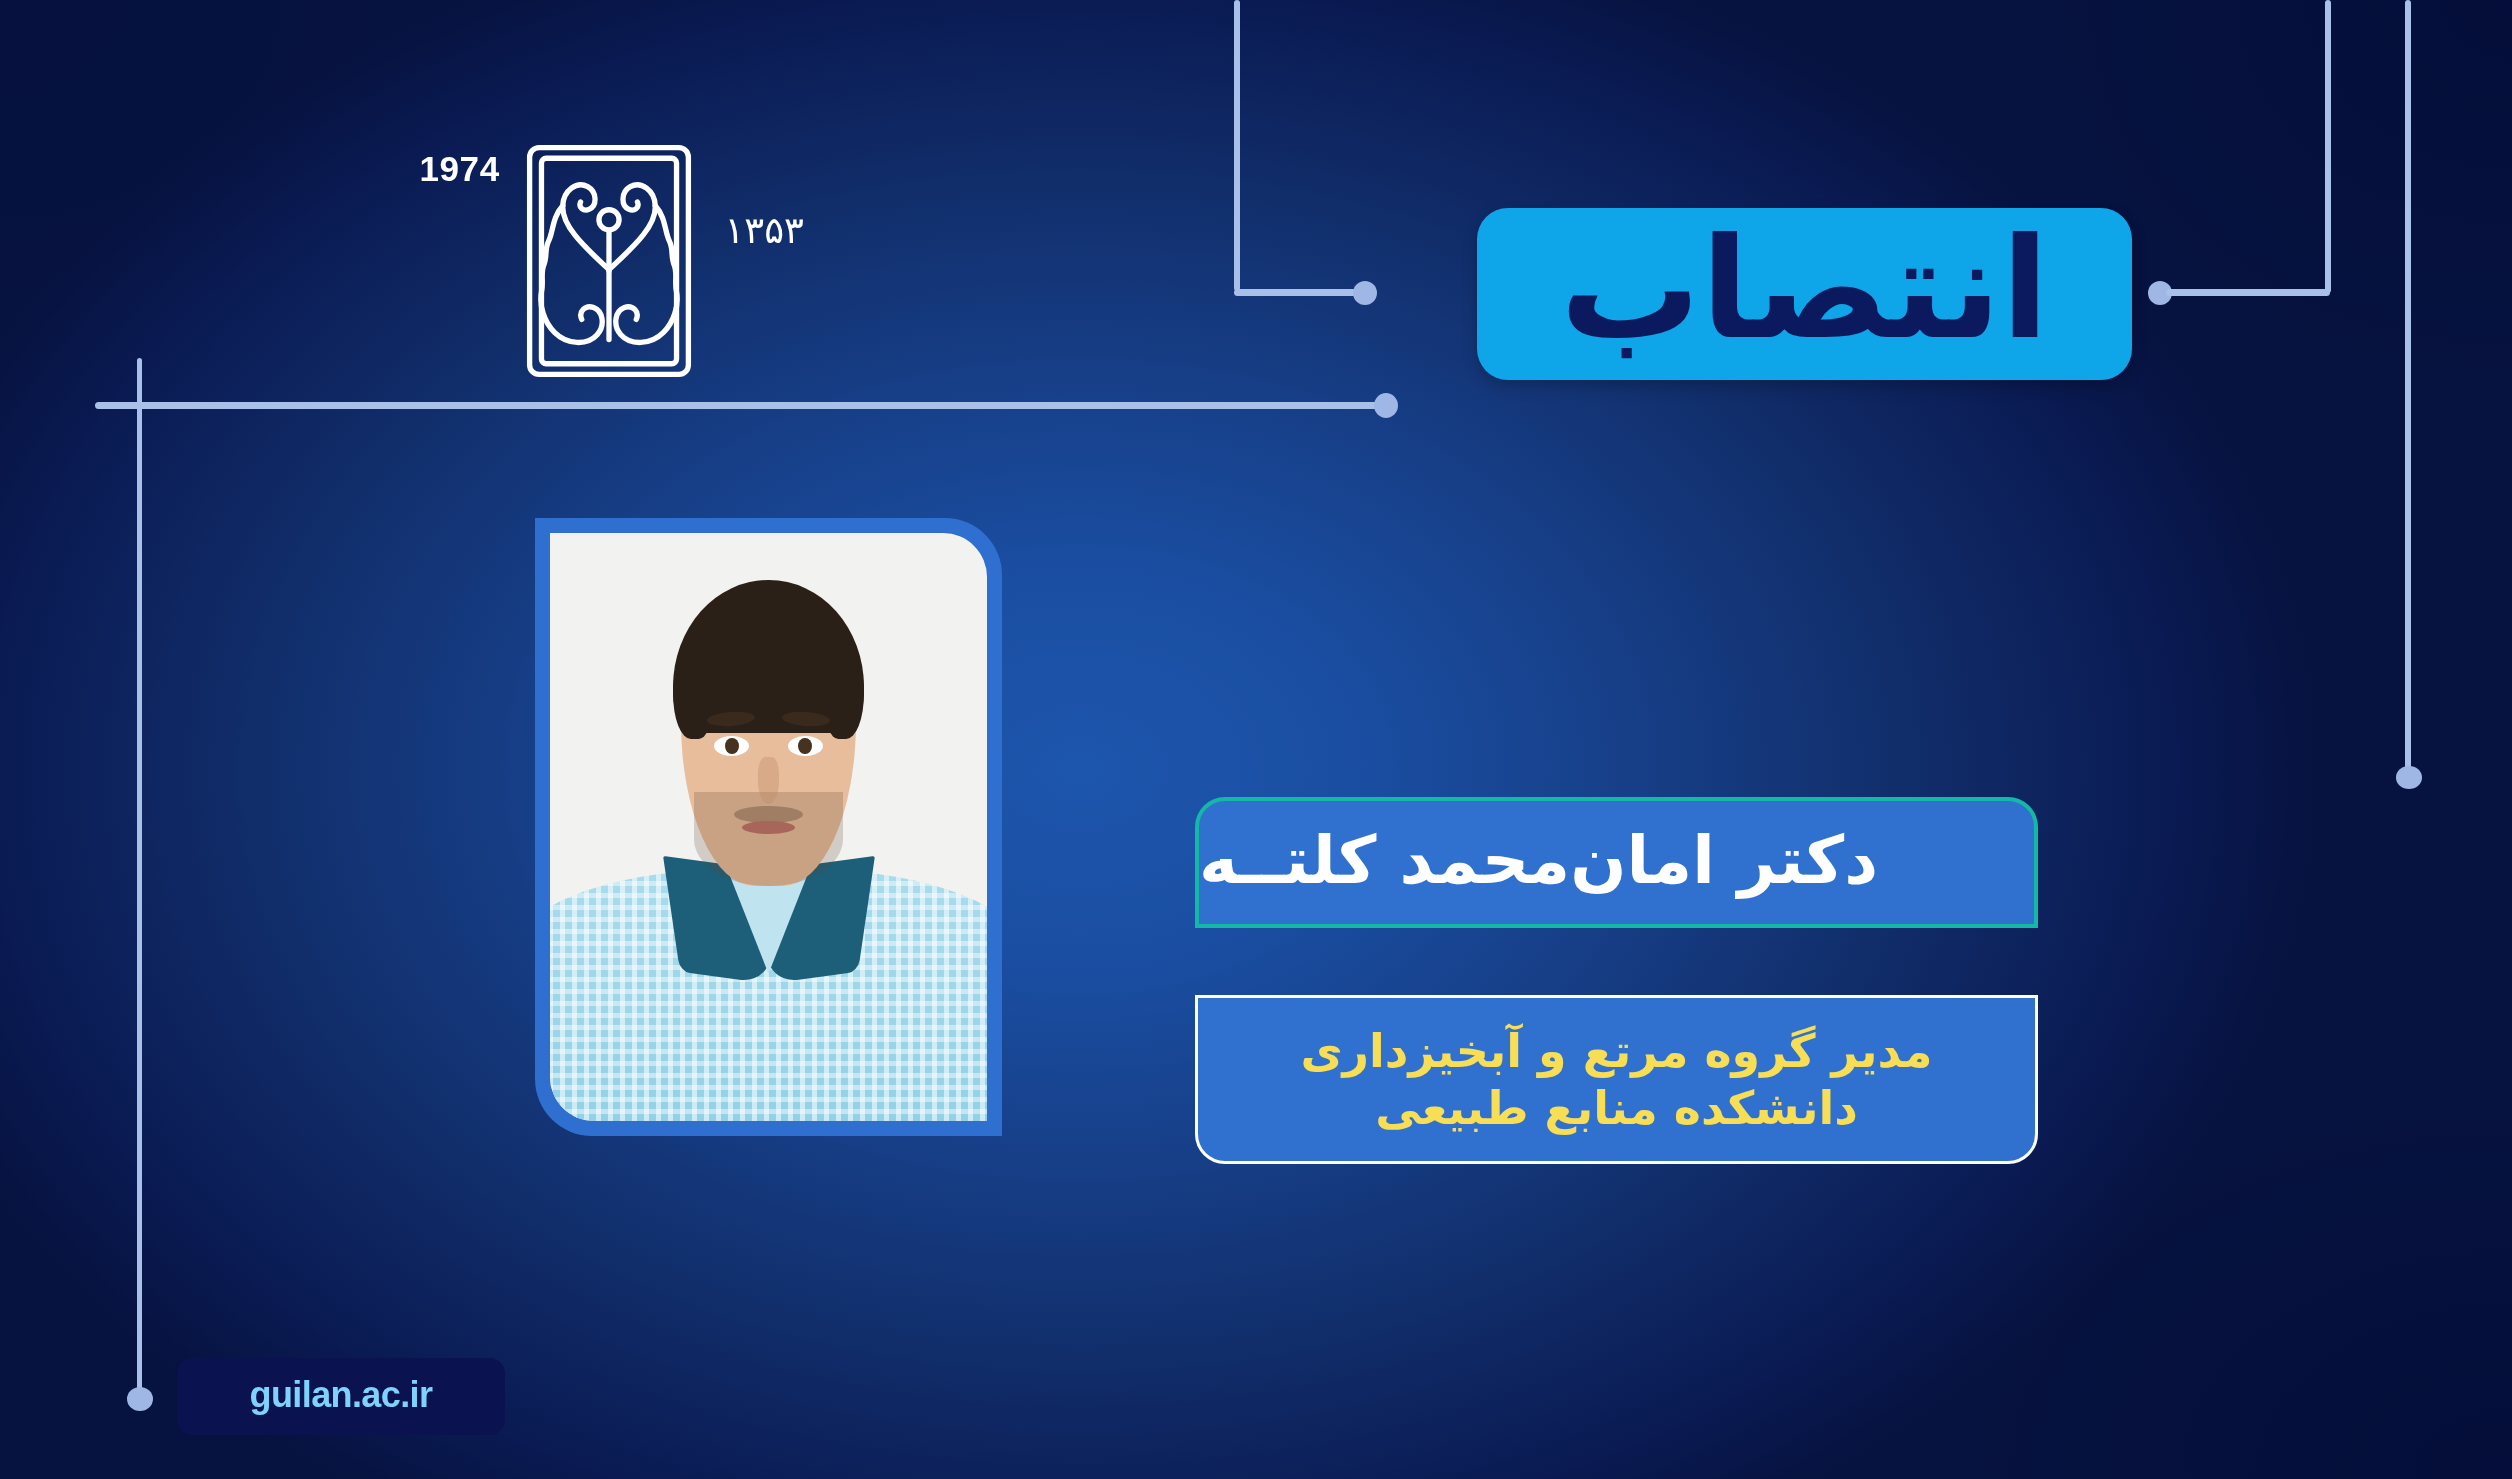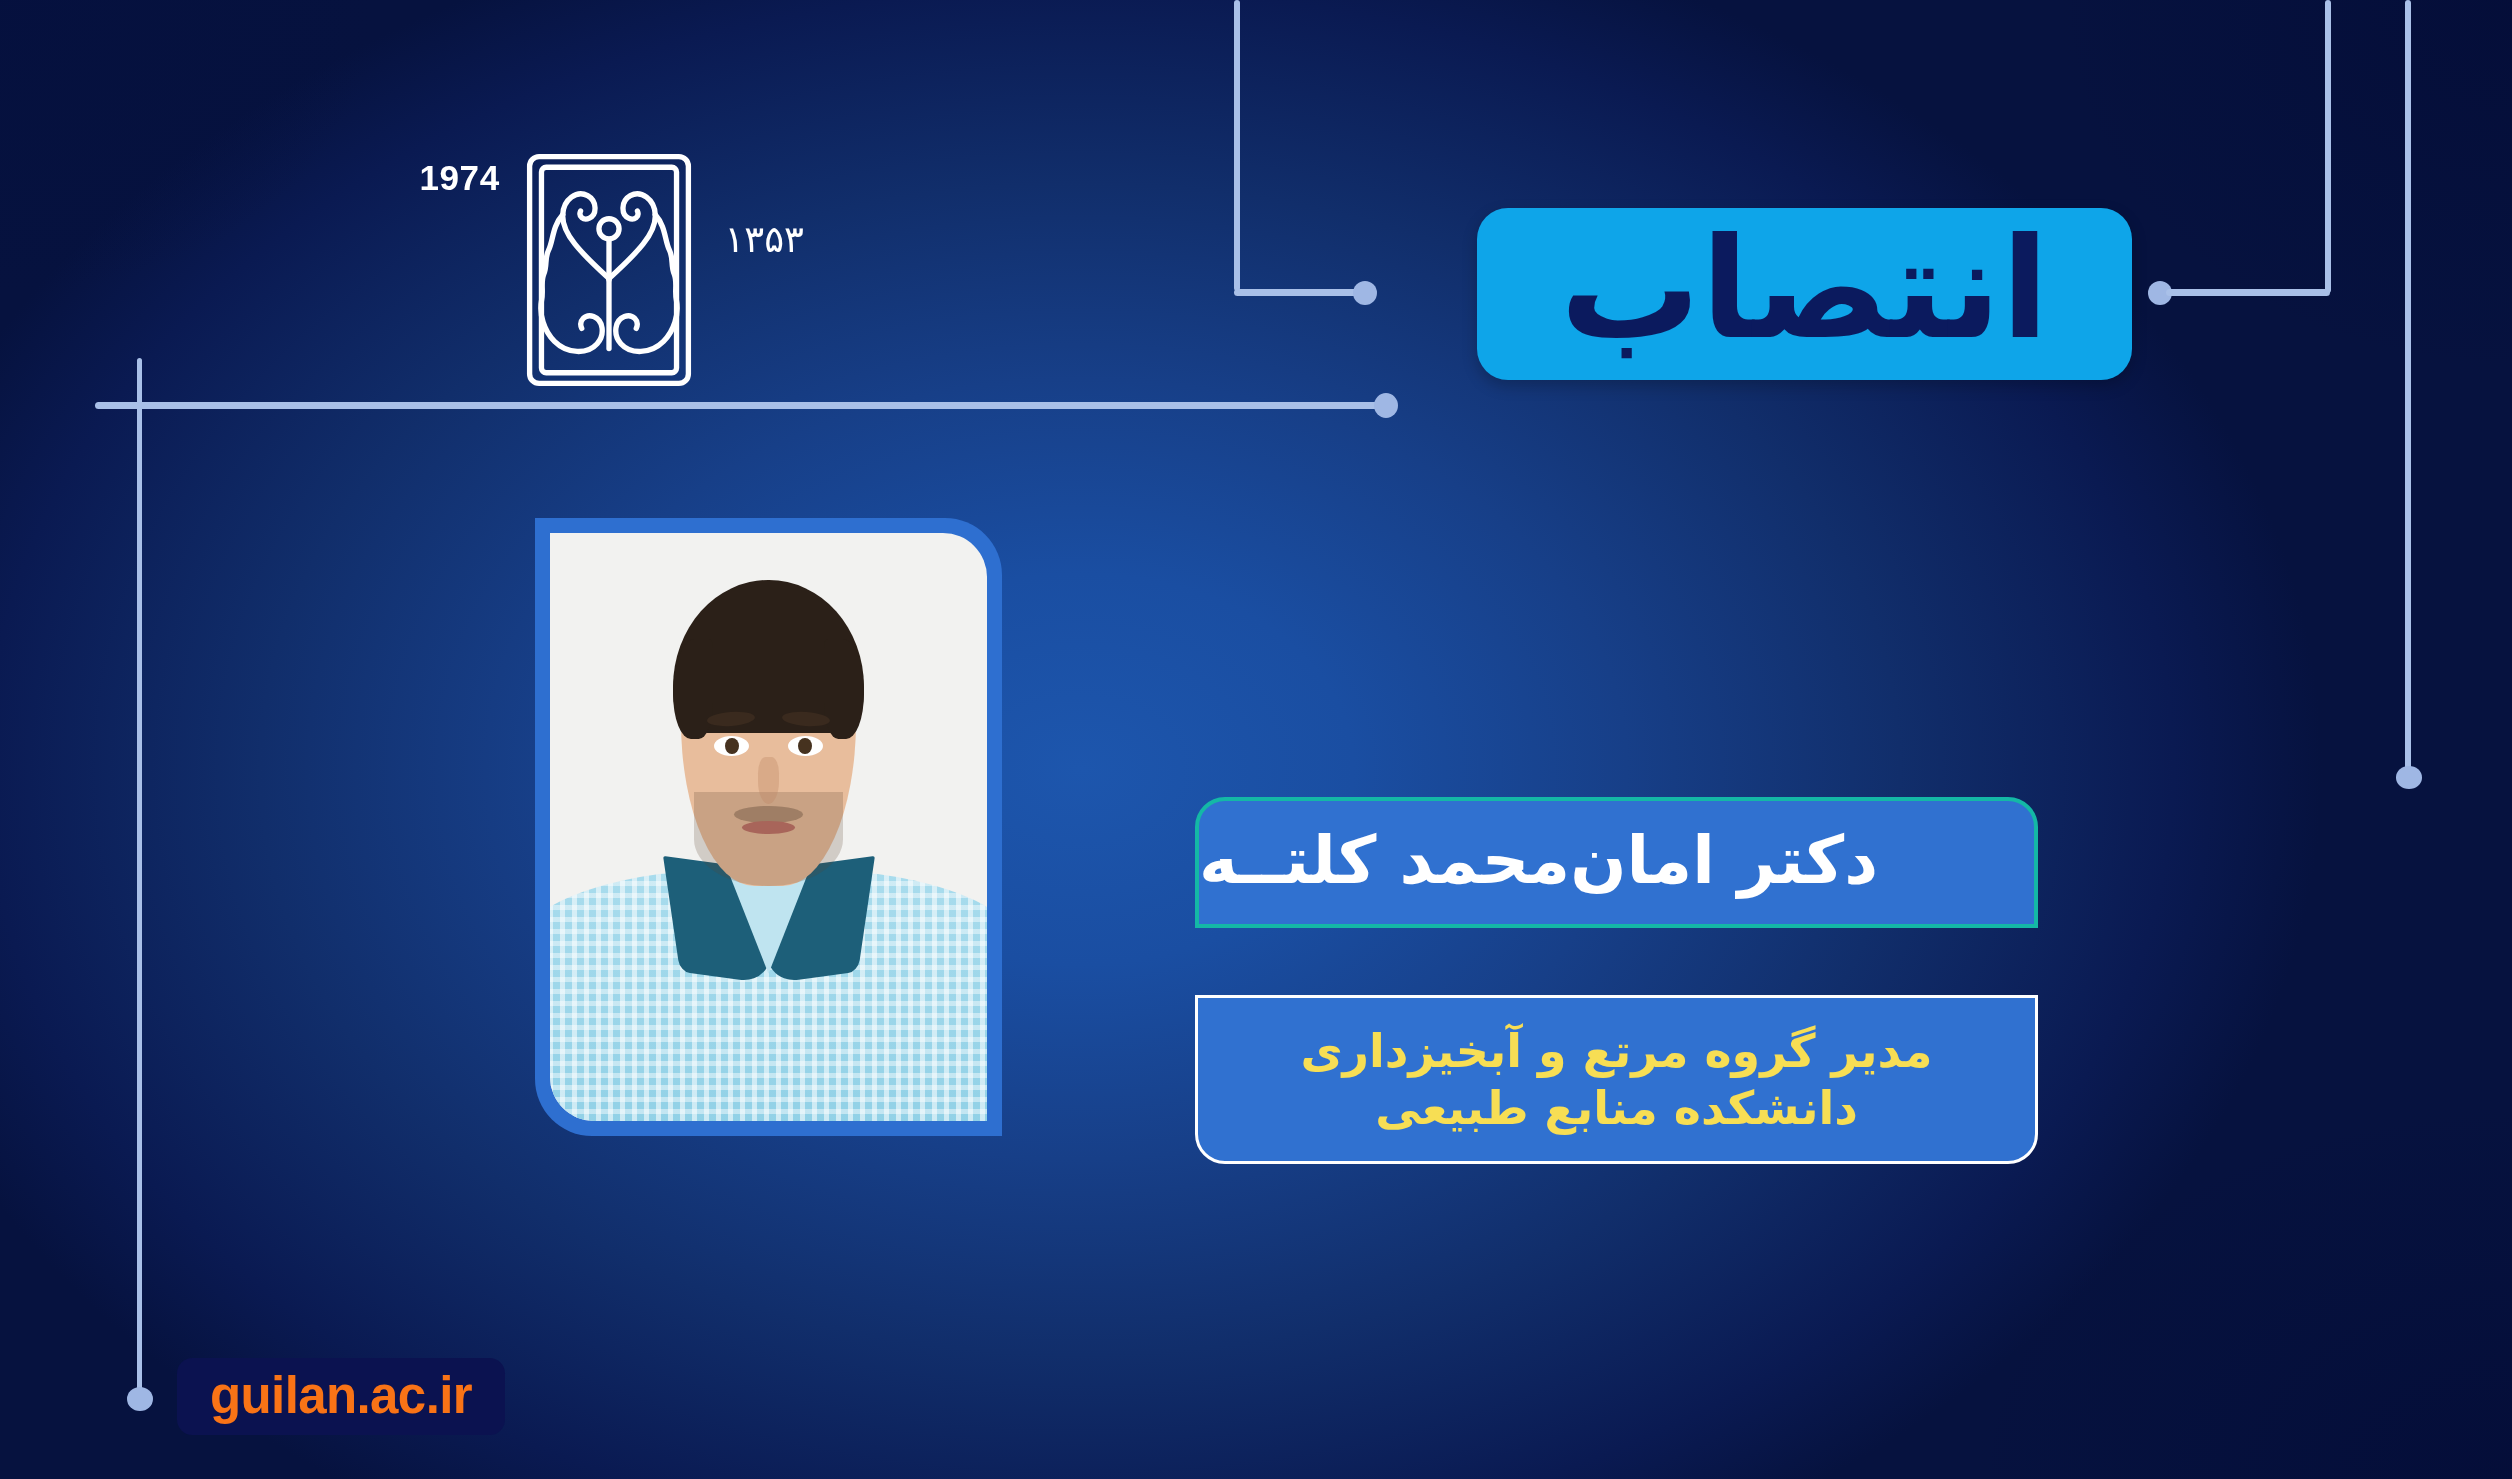--- a/index.html
+++ b/index.html
@@ -26,21 +26,21 @@
   }
   #bg-dark-tl {
     position:absolute; top:0; left:0; width:710px; height:532px;
     background:radial-gradient(ellipse 532px 414px at 0% 0%, rgba(5,16,62,.8) 0%, rgba(5,16,62,0) 72%);
   }
   
   .dline { position:absolute; background:#a9c0e8; border-radius:59px; }
   .ddot  { position:absolute; background:#9fb7e4; border-radius:50%; }
 
   
-  #logo { position:absolute; left:177px; top:153px; width:1041px; height:248px; }
+  #logo { position:absolute; left:177px; top:144px; width:1041px; height:248px; }
   #logo-en {
     position:absolute; left:0; top:7px; width:331px; color:#fff; text-align:right;
   }
   #logo-year-en {
     font-size:35px; font-weight:700; letter-spacing:0.6px; line-height:1;
     margin-bottom:8.3px; padding-right:8.3px;
   }
   #logo-univ { font-size:51px; font-weight:400; line-height:1.02; letter-spacing:0.3px; }
   #logo-guilan {
     font-size:51px; font-weight:700; line-height:1.15; letter-spacing:13px;
@@ -154,21 +154,21 @@
     font-family:"DejaVu Sans", sans-serif; white-space:nowrap;
   }
 
   
   #site-badge {
     position:absolute; left:177px; top:1358px; width:328px; height:77px;
     background:#0b1250; border-radius:15.4px;
     display:flex; align-items:center; justify-content:center;
   }
   #site-text {
-    color:#f97316; font-size:51px; font-weight:700; letter-spacing:-0.6px; line-height:1;
+    color:#7dd3fc; font-size:36px; font-weight:700; letter-spacing:-0.6px; line-height:1;
     margin-top:-2.4px;
   }
 </style>
 </head>
 <body>
 
 <div id="bg"></div>
 <div id="bg-dark-tl"></div>
 <div id="bg-dark-tr"></div>
 <div id="bg-dark-br"></div>

